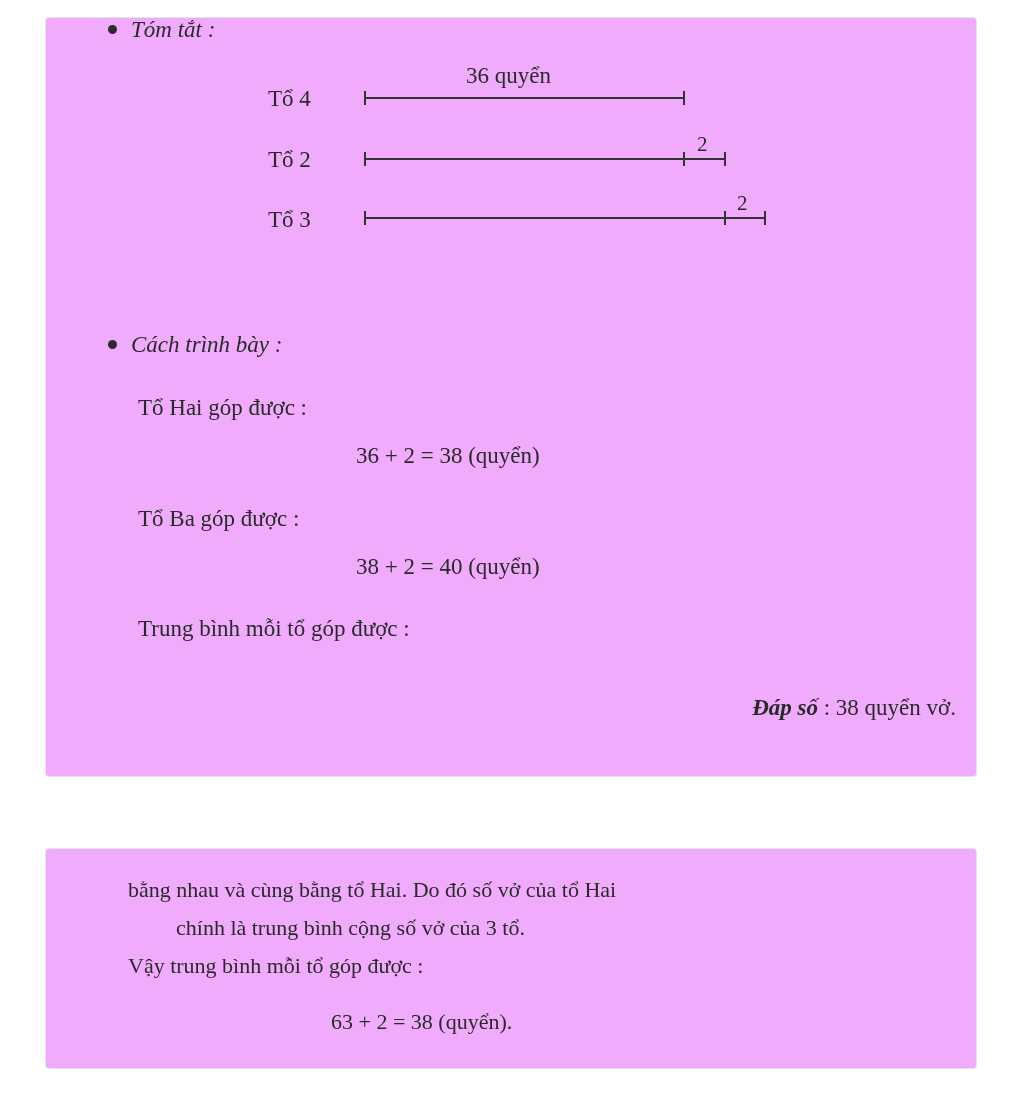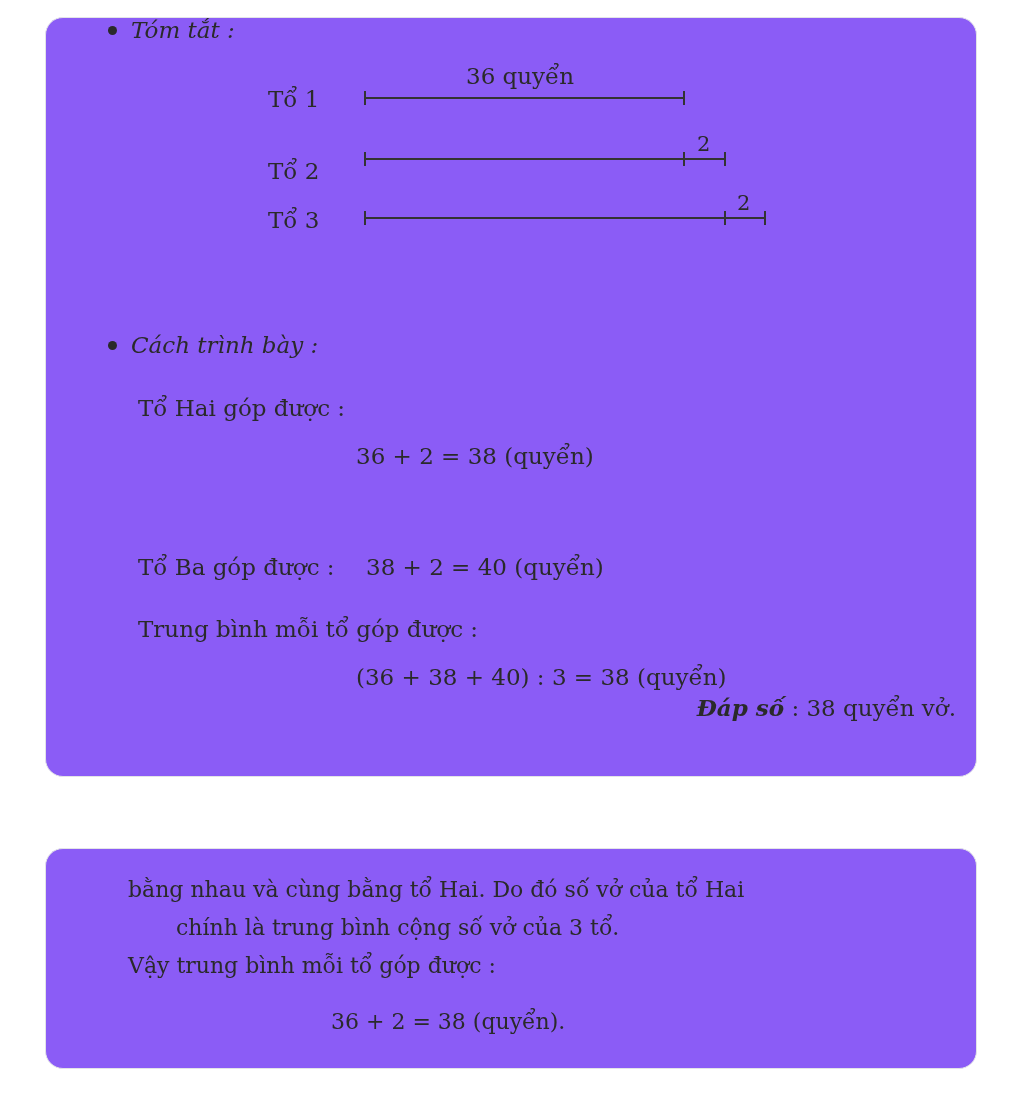--- a/index.html
+++ b/index.html
@@ -9,24 +9,25 @@
       background: #ffffff;
       position: relative;
       overflow: hidden;
       font-family: "DejaVu Serif", "Liberation Serif", serif;
       color: #2a2a2a;
     }
     .card {
       position: absolute;
       left: 45px;
       width: 932px;
-      background: #8b5cf6;
+      background: #f0abfc;
       border: 1px solid #e3e4e7;
-      border-radius: 18px;
+      border-radius: 4px;
       box-sizing: border-box;
+      font-family: Liberation Serif, serif;
     }
     #card-1 { top: 17px; height: 760px; }
     #card-2 { top: 848px; height: 221px; }
 
     .abs { position: absolute; white-space: nowrap; }
     .t { font-size: 23px; line-height: 28px; }
     .it { font-style: italic; }
     .bullet {
       display: inline-block;
       width: 9px; height: 9px;
@@ -53,29 +54,29 @@
 <body>
 
 <div id="card-1" class="card">
 
   <div class="abs t it" style="left:62px; top:-2px;">
     <span class="bullet"></span><span>Tóm tắt :</span>
   </div>
 
   <div>
 
-    <div class="abs t" style="left:222px; top:67px;">Tổ 1</div>
+    <div class="abs t" style="left:222px; top:67px;">Tổ 4</div>
     <div class="abs t" style="left:420px; top:44px;">36 quyển</div>
     <div>
       <div class="seg" style="left:319px; top:79px; width:320px;"></div>
       <div class="tick" style="left:318px; top:73px;"></div>
       <div class="tick" style="left:637px; top:73px;"></div>
     </div>
 
-    <div class="abs t" style="left:222px; top:128px;margin-top:11px;">Tổ 2</div>
+    <div class="abs t" style="left:222px; top:128px;">Tổ 2</div>
     <div class="abs t" style="left:651px; top:112px; font-size:21px;">2</div>
     <div>
       <div class="seg" style="left:319px; top:140px; width:360px;"></div>
       <div class="tick" style="left:318px; top:134px;"></div>
       <div class="tick" style="left:637px; top:134px;"></div>
       <div class="tick" style="left:678px; top:134px;"></div>
     </div>
 
     <div class="abs t" style="left:222px; top:188px;text-align:center;">Tổ 3</div>
     <div class="abs t" style="left:691px; top:171px; font-size:21px;">2</div>
@@ -88,29 +89,28 @@
   </div>
 
 
   <div class="abs t it" style="left:62px; top:313px;">
     <span class="bullet"></span><span>Cách trình bày :</span>
   </div>
 
   <div class="abs t" style="left:92px; top:376px;">Tổ Hai góp được :</div>
   <div class="abs t" style="left:310px; top:424px;">36 + 2 = 38 (quyển)</div>
 
-  <div class="abs t" style="left:92px; top:487px;margin-top:48px;">Tổ Ba góp được :</div>
-  <div class="abs t" style="left:320px; top:535px;">38 + 2 = 40 (quyển)</div>
+  <div class="abs t" style="left:92px; top:487px;">Tổ Ba góp được :</div>
+  <div class="abs t" style="left:310px; top:535px;">38 + 2 = 40 (quyển)</div>
 
   <div class="abs t" style="left:92px; top:597px;">Trung bình mỗi tổ góp được :</div>
-  <div class="abs t" style="left:310px; top:645px;">(36 + 38 + 40) : 3 = 38 (quyển)</div>
 
   <div class="abs t" style="right:20px; top:676px;">
     <span class="bold-it">Đáp số</span><span> : 38 quyển vở.</span>
   </div>
 </div>
 
 <div id="card-2" class="card">
   <div class="abs t" style="left:82px; top:27px; font-size:22px;">bằng nhau và cùng bằng tổ Hai. Do đó số vở của tổ Hai</div>
   <div class="abs t" style="left:82px; top:65px; font-size:22px;margin-left:48px;">chính là trung bình cộng số vở của 3 tổ.</div>
   <div class="abs t" style="left:82px; top:103px; font-size:22px;">Vậy trung bình mỗi tổ góp được :</div>
-  <div class="abs t" style="left:285px; top:159px; font-size:22px;">36 + 2 = 38 (quyển).</div>
+  <div class="abs t" style="left:285px; top:159px; font-size:22px;">63 + 2 = 38 (quyển).</div>
 </div>
 
 </body></html>

